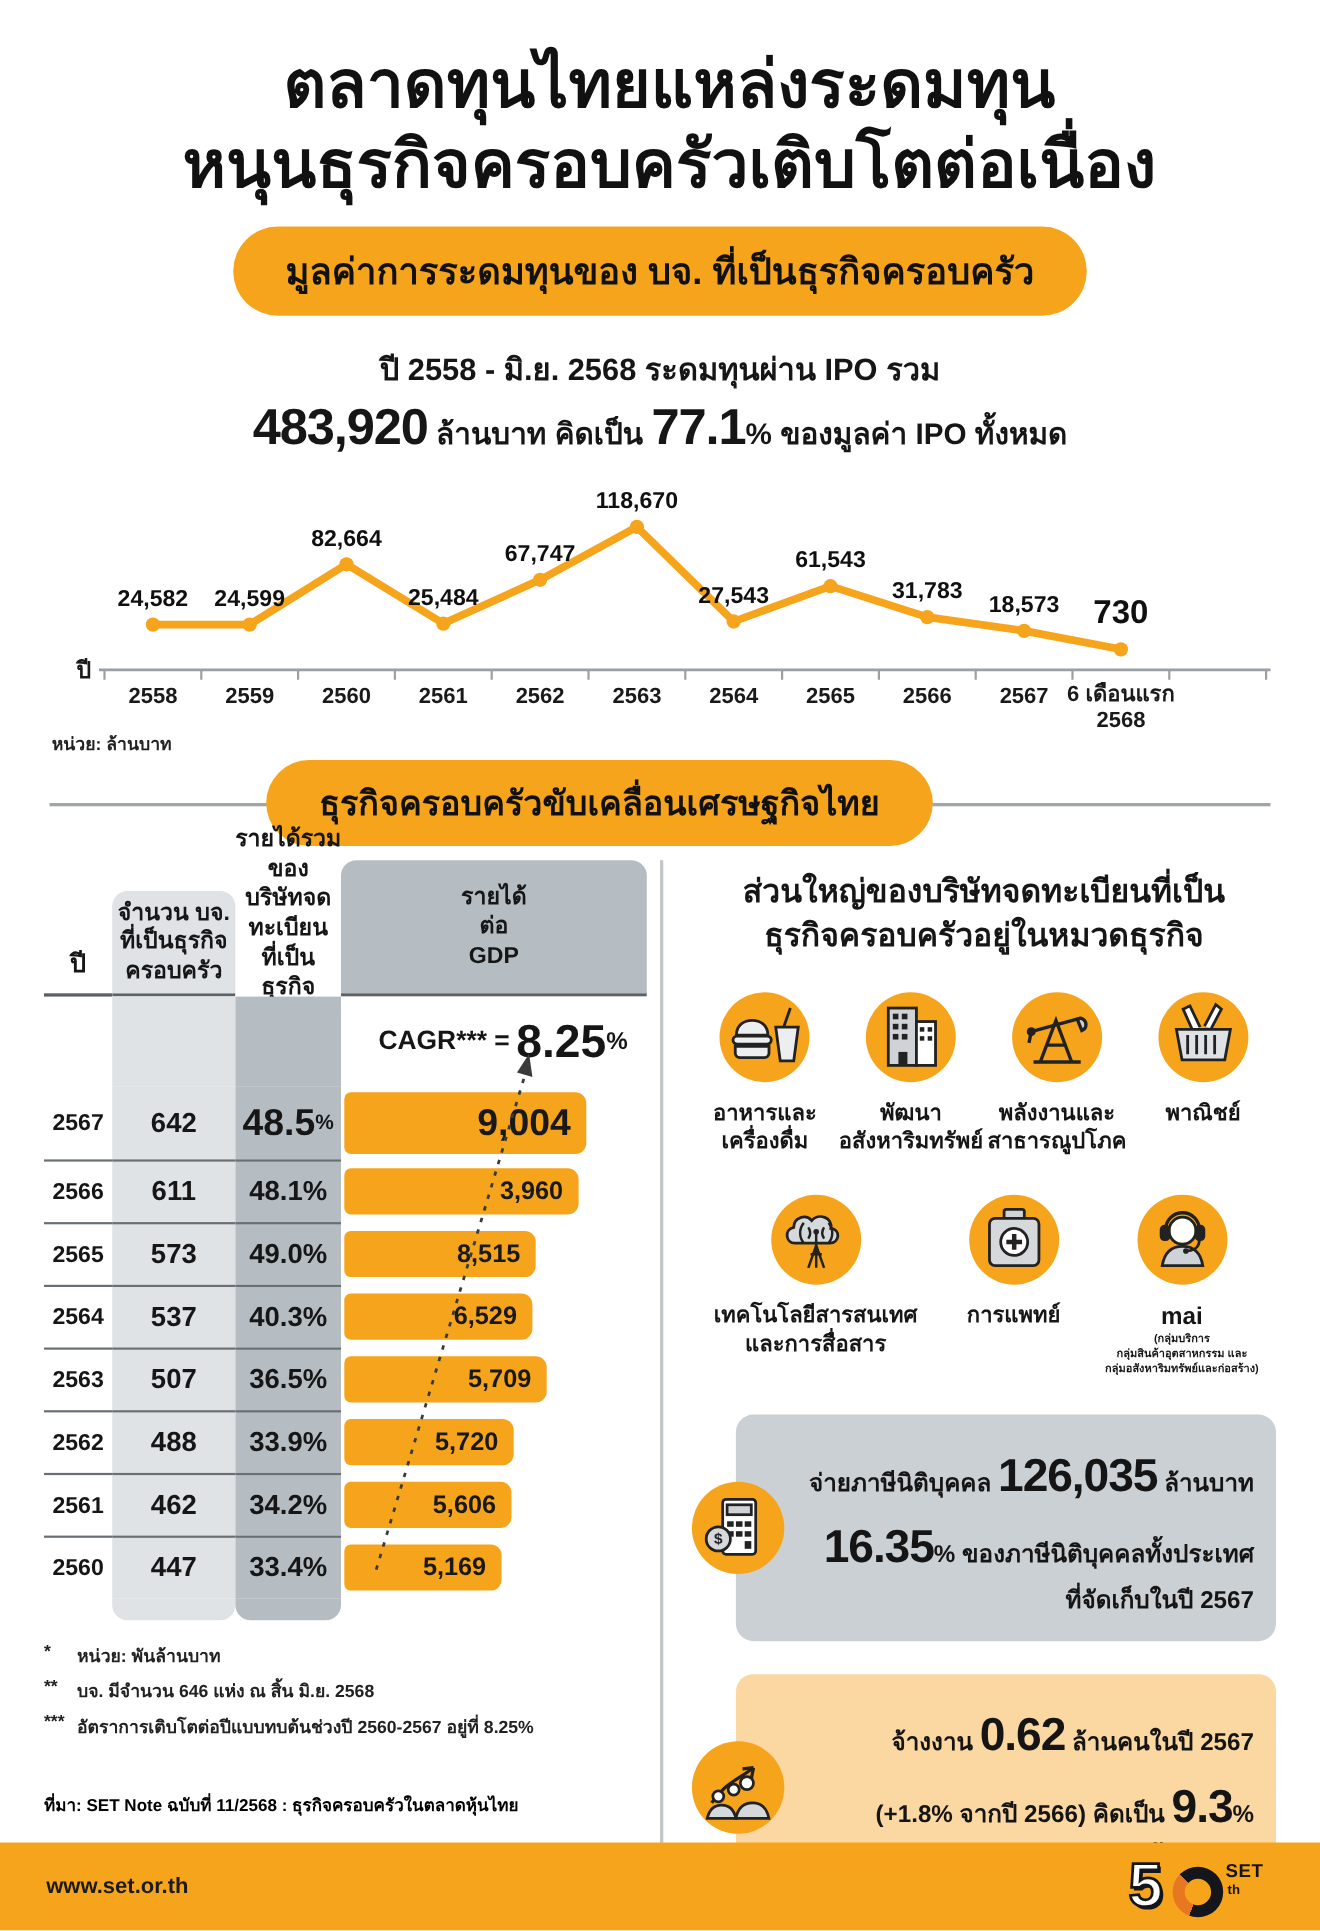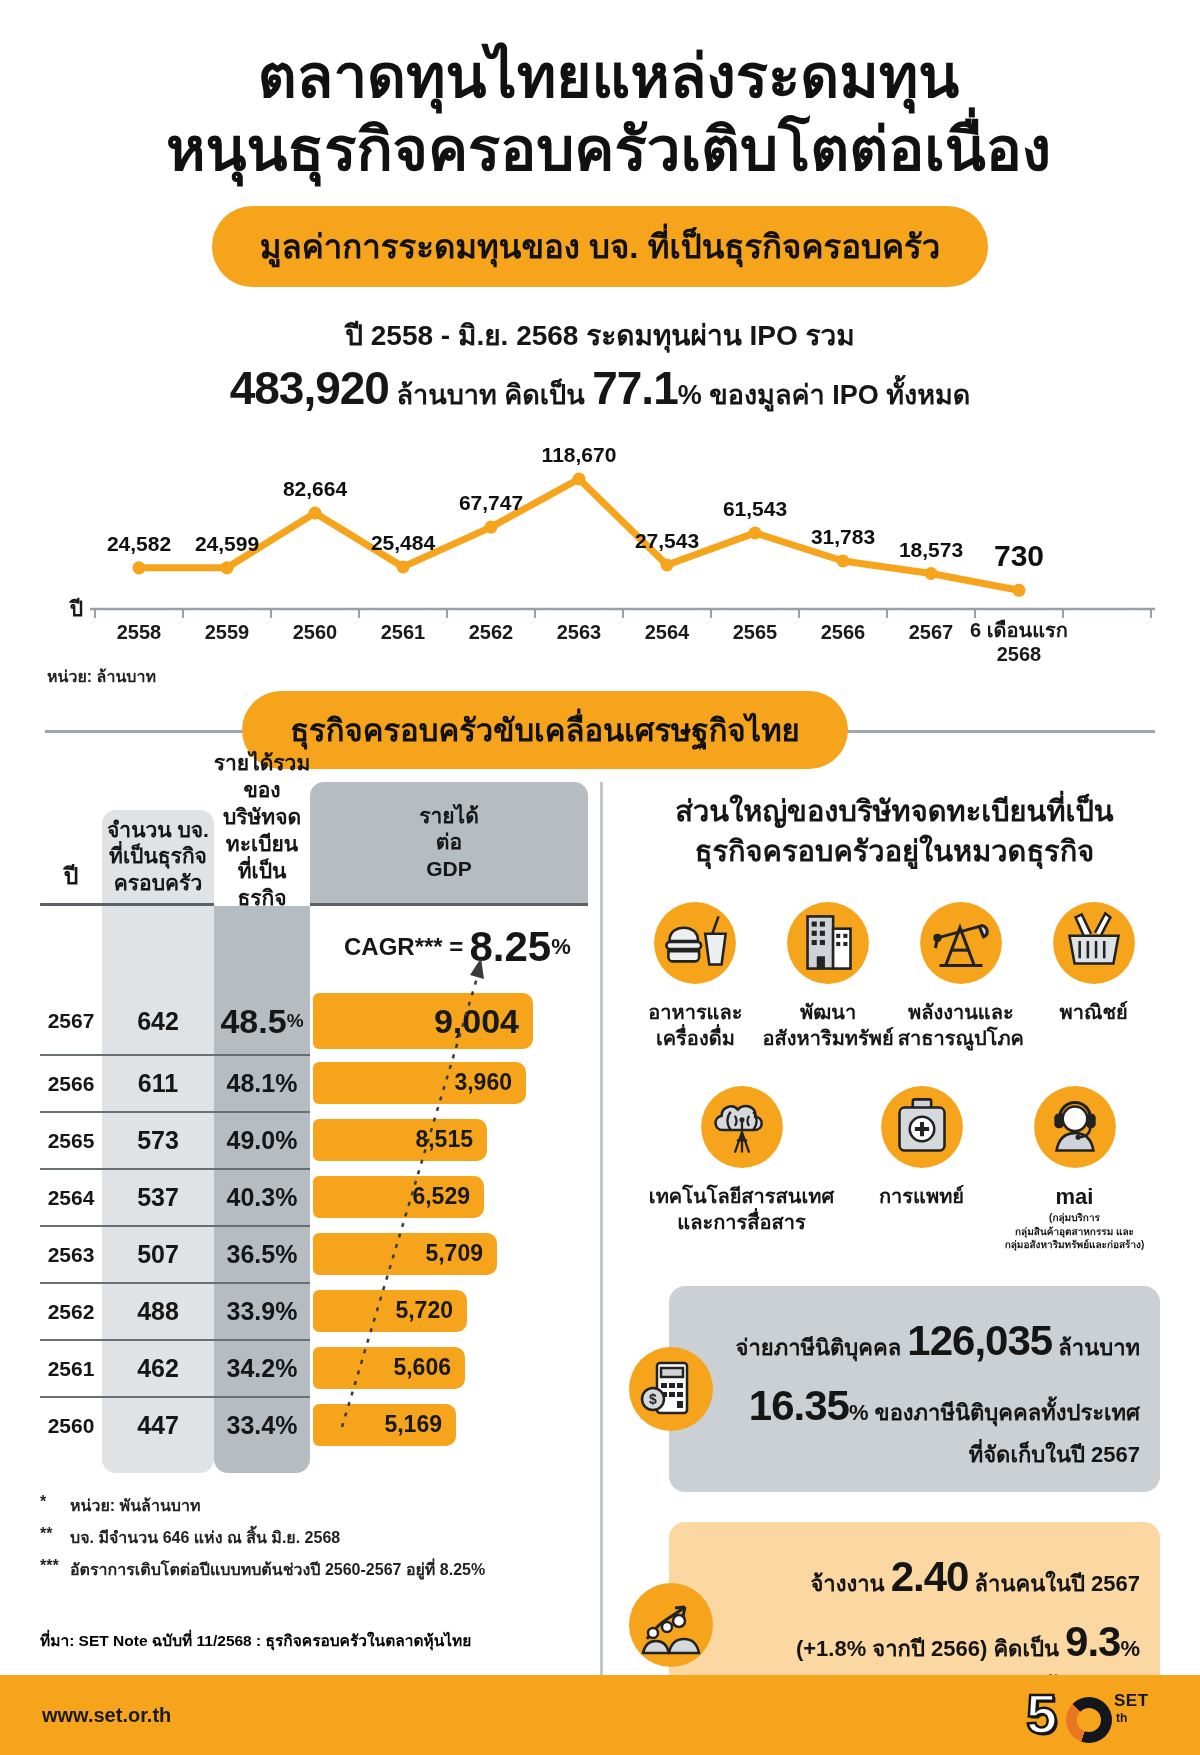--- a/index.html
+++ b/index.html
@@ -434,21 +434,21 @@
                 <path d="M62 30l-10 1M62 30l-2 10"></path>
               </g>
               <circle cx="30" cy="56" r="5" fill="#fff" stroke="#222" stroke-width="2.5"></circle>
               <circle cx="44" cy="50" r="5" fill="#fff" stroke="#222" stroke-width="2.5"></circle>
               <circle cx="56" cy="44" r="6" fill="#fff" stroke="#222" stroke-width="2.5"></circle>
               <path d="M20 76c2-9 7-12 13-12s11 3 13 12z" fill="#d6d9dc" stroke="#222" stroke-width="2.5"></path>
               <path d="M46 76c2-10 8-14 15-14s13 4 15 14z" fill="#d6d9dc" stroke="#222" stroke-width="2.5"></path>
             </svg></div>
         <div class="box-line">
           <span>จ้างงาน</span>
-          <span class="box-big">2.40</span>
+          <span class="box-big">0.62</span>
           <span>ล้านคนในปี 2567</span>
         </div>
         <div class="box-line">
           <span>(+1.8% จากปี 2566) คิดเป็น</span>
           <span class="box-big">9.3</span><span class="box-small-sign">%</span>
         </div>
         <div class="box-line">ของลูกจ้างภาคเอกชนทั้งประเทศ</div>
       </div>
 
     </div>

